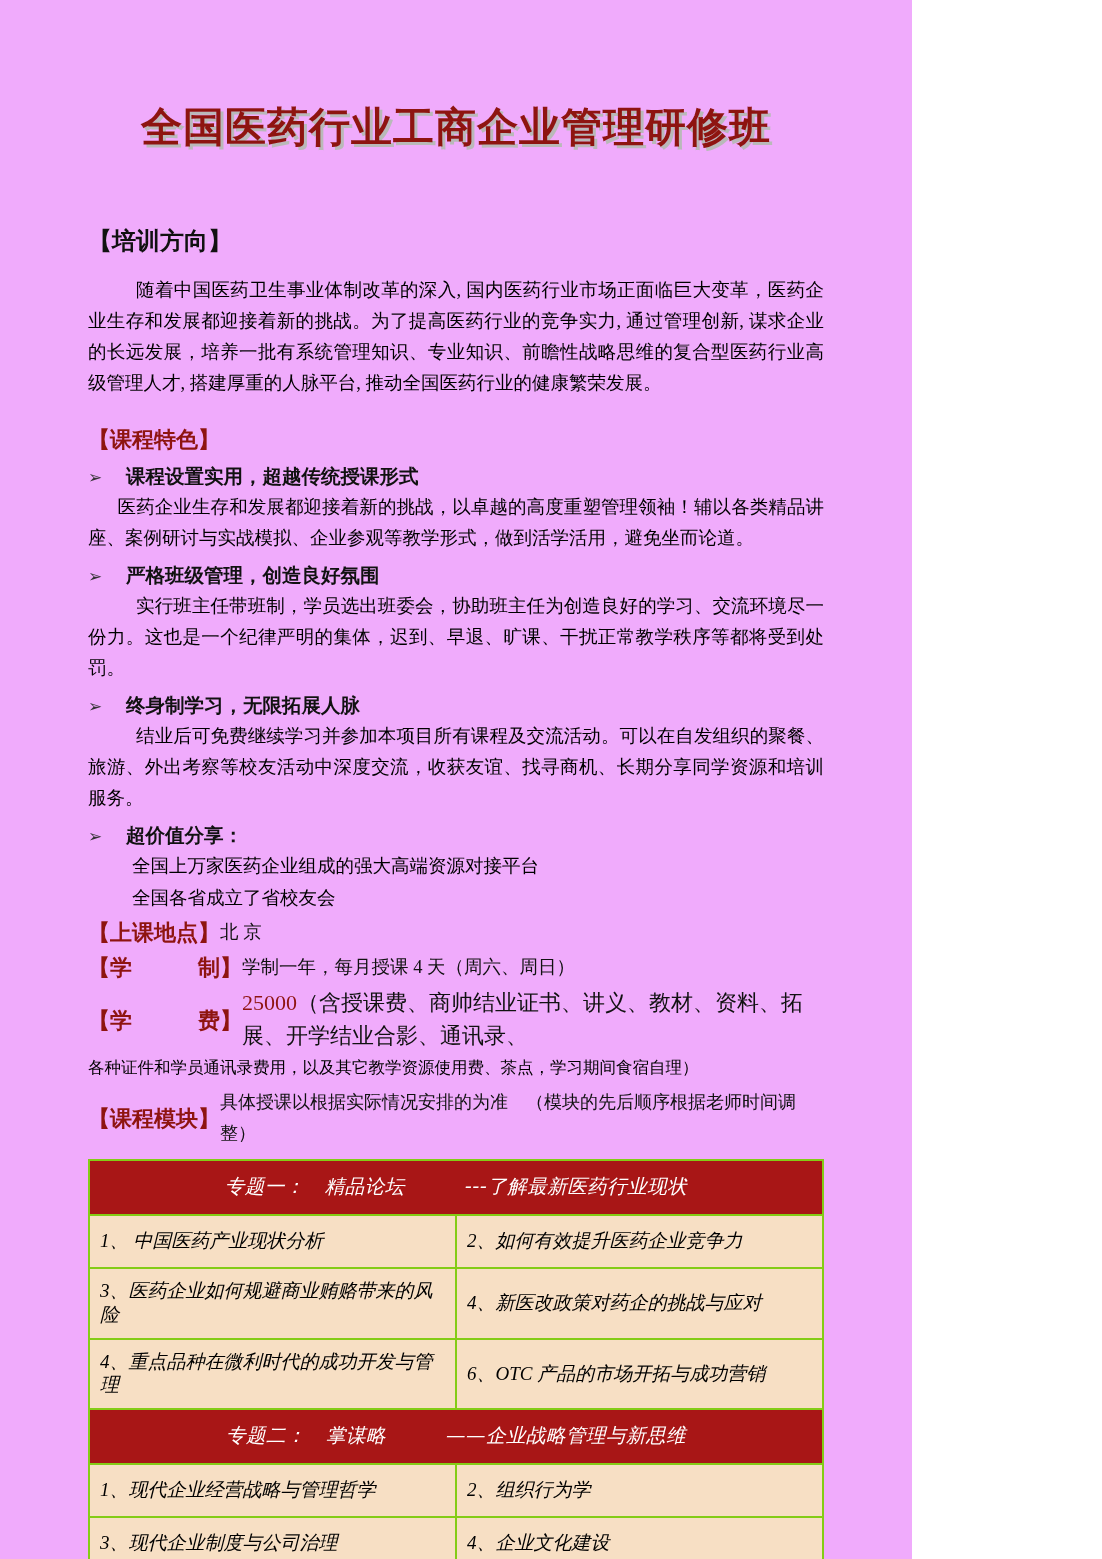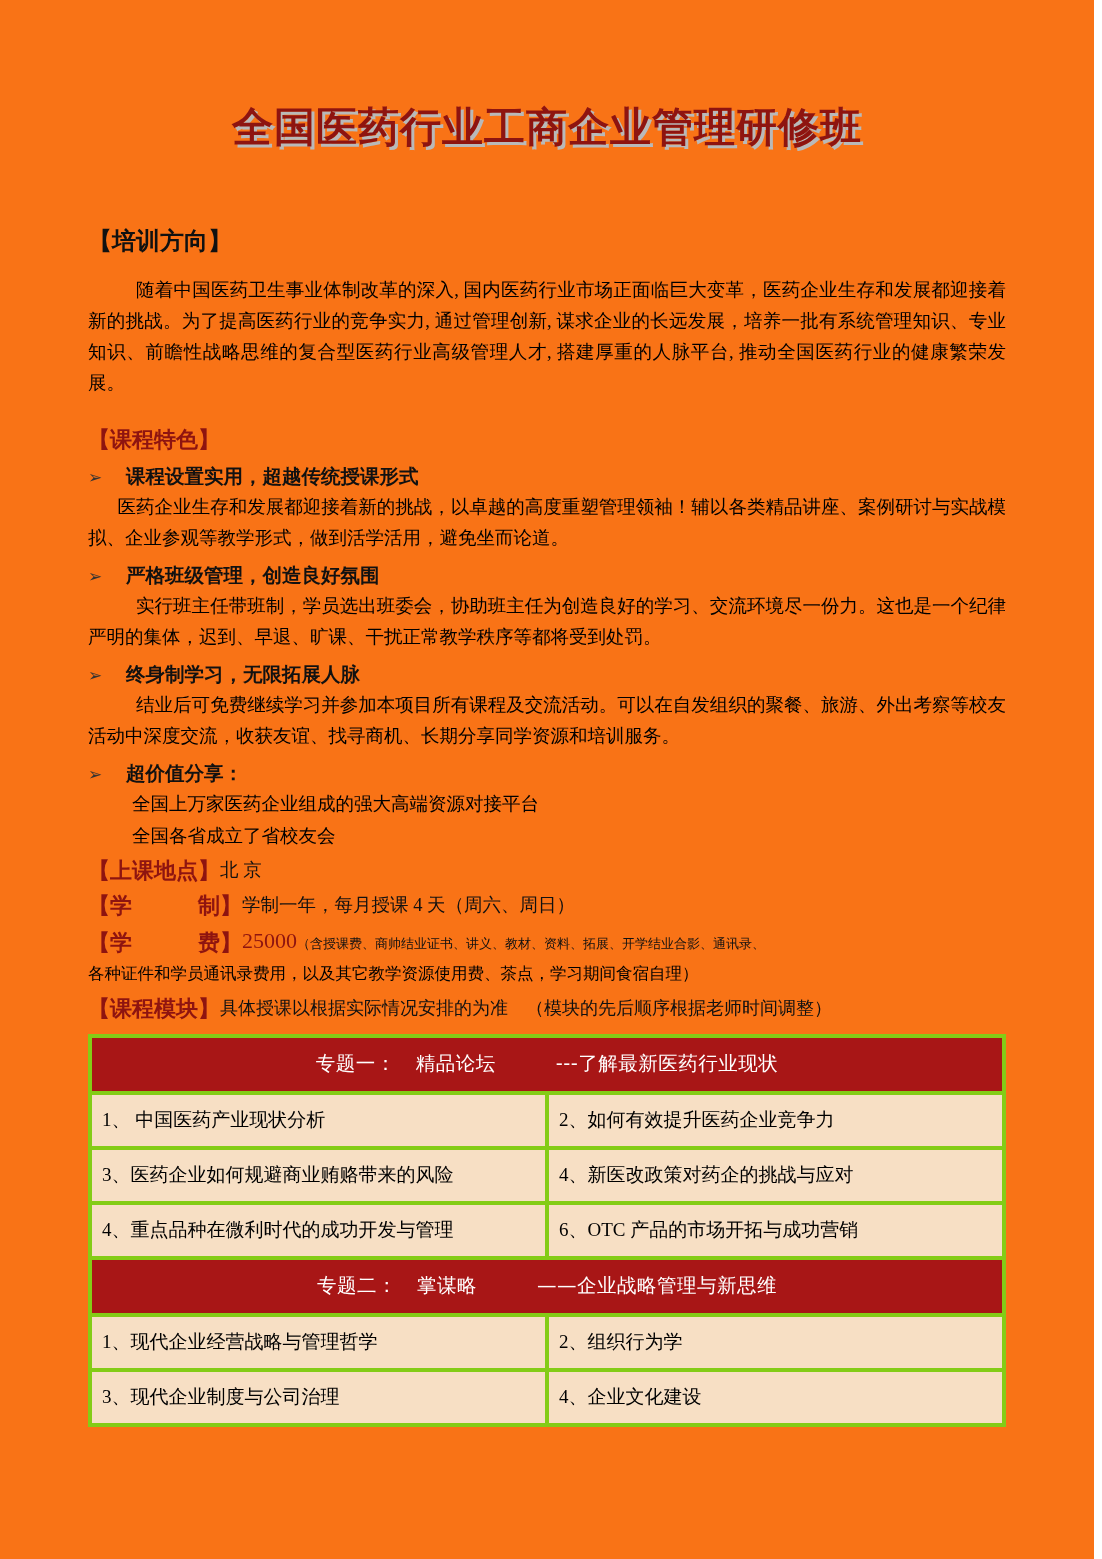--- a/index.html
+++ b/index.html
@@ -9,23 +9,23 @@
   }
   body {
     width: 1102px;
     height: 1559px;
     font-family: "Liberation Serif", "DejaVu Serif", serif;
     color: #000000;
     overflow: hidden;
   }
   .page {
     position: relative;
-    width: 1094px;
+    width: 912px;
     height: 1559px;
-    background: #f97316;
+    background: #f0abfc;
     box-sizing: border-box;
     padding: 0 88px;
   }
 
   
   .doc-title {
     text-align: center;
     font-family: "DejaVu Sans", "Liberation Sans", sans-serif;
     font-weight: bold;
     font-size: 41px;
@@ -120,44 +120,45 @@
     font-size: 18.5px;
     color: #111;
     flex: 1 1 auto;
   }
   .inforow .val .big-num {
     font-size: 22px;
     color: #8E1410;
     font-family: "Liberation Serif", serif;
   }
   .inforow .val .small {
-    font-size: 13px;
+    font-size: 22px;
   }
   .cont-line {
     font-size: 16.5px;
     line-height: 30px;
     margin-top: 0px;
   }
   .inforow.module .val { font-size: 18px; }
 
   
   .mod-table {
     width: 100%;
     border-collapse: collapse;
     margin-top: 10px;
     table-layout: fixed;
   }
   .mod-table td {
-    border: 4px solid #84cc16;
+    border: 2px solid #84cc16;
     padding: 10px 10px 11px 10px;
     background: #F7DFC4;
     font-size: 19px;
     line-height: 1.25;
     vertical-align: middle;
     height: 30px;
+    font-style: italic;
   }
   .mod-table td.topic {
     background: #A81616;
     color: #ffffff;
     text-align: center;
     font-family: "DejaVu Sans", "Liberation Sans", sans-serif;
     font-weight: normal;
     font-size: 19.5px;
     letter-spacing: 0.5px;
     padding: 11px 6px 12px 6px;

